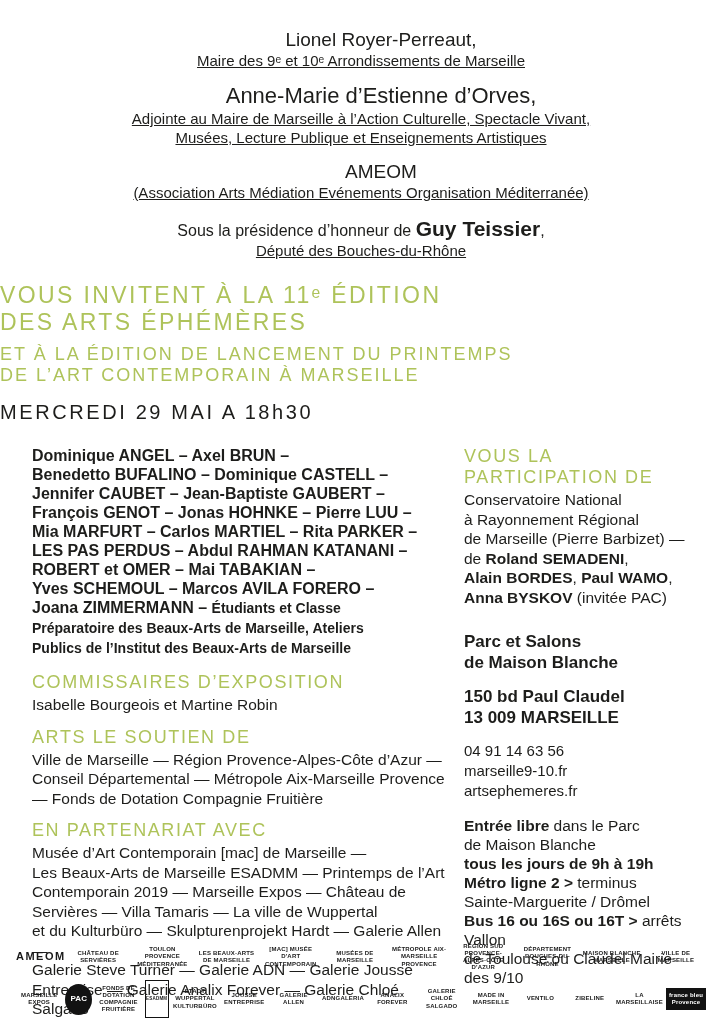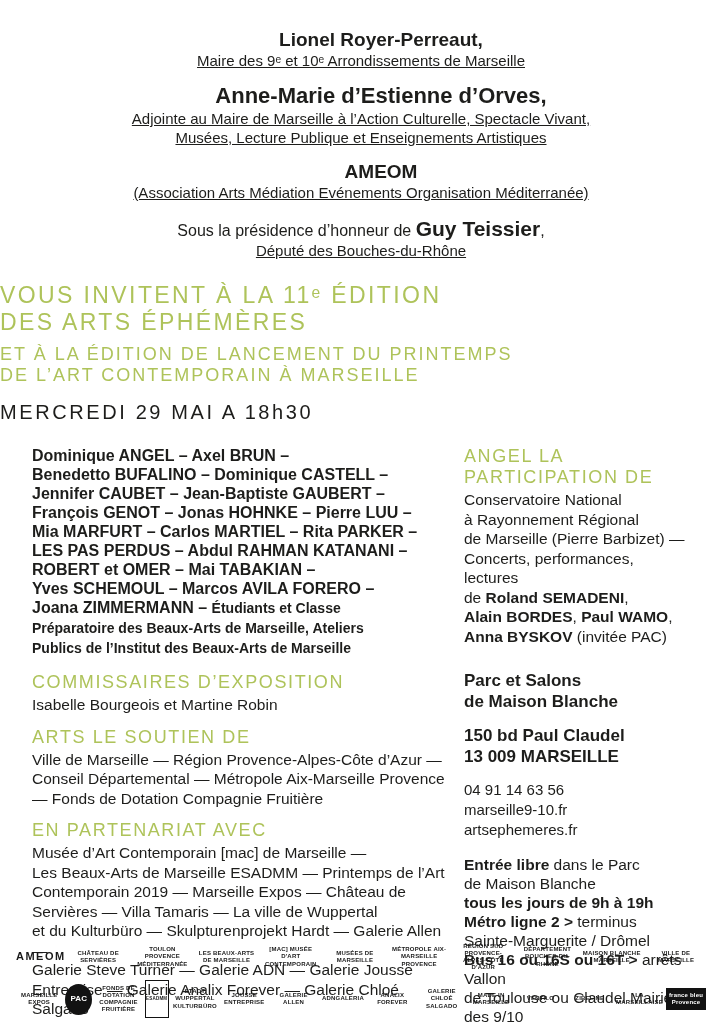--- a/index.html
+++ b/index.html
@@ -2,21 +2,21 @@
 <html style="--accent: #aec35a;"><head>
 <meta charset="utf-8">
 <style>
   html,body{margin:0;padding:0;background:#fff;}
   .poster{
     position:relative;width:722px;height:1024px;margin:0 auto;background:#fff;
     font-family:"Liberation Sans","DejaVu Sans",sans-serif;color:#1d1d1b;overflow:hidden;
   }
   
   .intro{text-align:center;padding-top:28px;}
-  .name{font-weight:700;margin-left:40px;}
+  .name{font-weight:400;margin-left:40px;}
   .lg{font-size:19px;line-height:23px;}
   .xl{font-size:22px;line-height:26px;}
   .role{font-size:15px;line-height:19px;text-decoration:underline;}
   .mt{margin-top:13px;}
   .presidency{margin-top:15px;font-size:16px;}
   .presidency .big-name{font-weight:700;font-size:21px;}
   
   .title-block{text-align:left;margin-top:22px;}
   .green-title{color:var(--accent,#aec35a);font-size:23px;line-height:27px;letter-spacing:2.4px;font-weight:400;}
   .green-sub{color:var(--accent,#aec35a);font-size:18px;line-height:21px;letter-spacing:2px;font-weight:400;}
@@ -110,27 +110,26 @@
       <div class="body-line">Les Beaux-Arts de Marseille ESADMM — Printemps de l’Art</div>
       <div class="body-line">Contemporain 2019 — Marseille Expos — Château de</div>
       <div class="body-line">Servières — Villa Tamaris — La ville de Wuppertal</div>
       <div class="body-line">et du Kulturbüro — Skulpturenprojekt Hardt — Galerie Allen —</div>
       <div class="body-line">Galerie Steve Turner — Galerie ADN — Galerie Jousse</div>
       <div class="body-line">Entreprise — Galerie Analix Forever — Galerie Chloé Salgado</div>
     </div>
 
     <div class="col-right">
       <h2 class="sec-h first" style="margin-top:0;">
-        <div>ANGEL LA</div>
+        <div>VOUS LA</div>
         <div>PARTICIPATION DE</div>
       </h2>
       <div class="p-line"><span>Conservatoire National</span></div>
       <div class="p-line"><span>à Rayonnement Régional</span></div>
       <div class="p-line"><span>de Marseille (Pierre Barbizet) —</span></div>
-      <div class="p-line"><span>Concerts, performances, lectures</span></div>
       <div class="p-line"><span>de </span><span class="b">Roland SEMADENI</span><span>,</span></div>
       <div class="p-line"><span class="b">Alain BORDES</span><span>, </span><span class="b">Paul WAMO</span><span>,</span></div>
       <div class="p-line"><span class="b">Anna BYSKOV</span><span> (invitée PAC)</span></div>
 
       <div class="venue">
         <div>Parc et Salons</div>
         <div>de Maison Blanche</div>
       </div>
       <div class="addr">
         <div>150 bd Paul Claudel</div>

